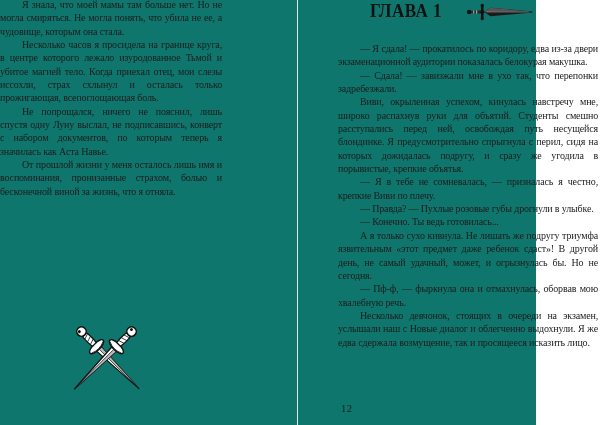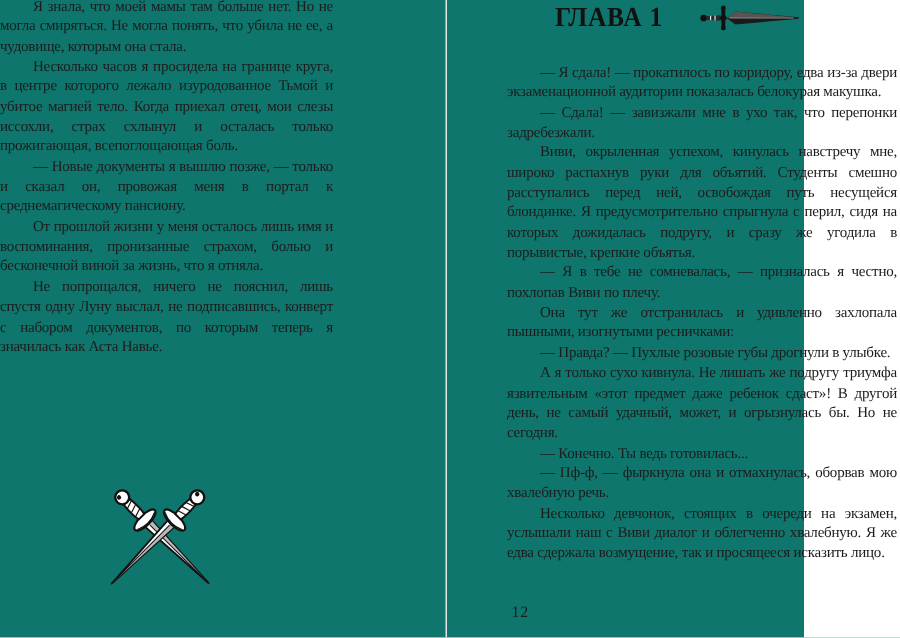--- a/index.html
+++ b/index.html
@@ -85,23 +85,22 @@
 </style>
 </head>
 <body>
 
 <div class="spread">
 
   <div class="page page-left">
     <div class="text-col left-col">
         <p class="para">Я знала, что моей мамы там больше нет. Но не могла смиряться. Не могла понять, что убила не ее, а чудовище, которым она стала.</p>
         <p class="para">Несколько часов я просидела на границе круга, в центре которого лежало изуродованное Тьмой и убитое магией тело. Когда приехал отец, мои слезы иссохли, страх схлынул и осталась только прожигающая, всепоглощающая боль.</p>
-        <p class="para">— Новые документы я вышлю позже, — только и сказал он, провожая меня в портал к среднемагическому пансиону.</p>
+        <p class="para">Не попрощался, ничего не пояснил, лишь спустя одну Луну выслал, не подписавшись, конверт с набором документов, по которым теперь я значилась как Аста Навье.</p>
         <p class="para">От прошлой жизни у меня осталось лишь имя и воспоминания, пронизанные страхом, болью и бесконечной виной за жизнь, что я отняла.</p>
-        <p class="para">Не попрощался, ничего не пояснил, лишь спустя одну Луну выслал, не подписавшись, конверт с набором документов, по которым теперь я значилась как Аста Навье.</p>
       </div>
 
     <svg class="illustration" viewBox="0 0 100 100" xmlns="http://www.w3.org/2000/svg">
       <defs>
         <g id="dagger">
 
           <polygon points="46.8,35.8 53.2,35.8 50.3,94" fill="#ffffff" stroke="#111111" stroke-width="1.3" stroke-linejoin="round"></polygon>
           <polygon points="50,37 53,36.2 50.3,91" fill="#b9b9b9"></polygon>
           <line x1="50" y1="37.5" x2="50.2" y2="89" stroke="#111111" stroke-width="0.7"></line>
 
@@ -144,25 +143,24 @@
         <polygon points="19,9 25,4.6 68.5,8.4 68.5,9.6 25,13.4" fill="#1a1a1a"></polygon>
         <polygon points="19,9 25,4.6 67,8.6" fill="#555555"></polygon>
         <line x1="21" y1="9" x2="65" y2="9" stroke="#999999" stroke-width="0.6"></line>
       </svg>
     </div>
 
     <div class="text-col right-col">
         <p class="para">— Я сдала! — прокатилось по коридору, едва из-за двери экзаменационной аудитории показалась белокурая макушка.</p>
         <p class="para">— Сдала! — завизжали мне в ухо так, что перепонки задребезжали.</p>
         <p class="para">Виви, окрыленная успехом, кинулась навстречу мне, широко распахнув руки для объятий. Студенты смешно расступались перед ней, освобождая путь несущейся блондинке. Я предусмотрительно спрыгнула с перил, сидя на которых дожидалась подругу, и сразу же угодила в порывистые, крепкие объятья.</p>
-        <p class="para">— Я в тебе не сомневалась, — призналась я честно, похлопав Виви по плечу.</p>
-        <p class="para">Она тут же отстранилась и удивленно захлопала пышными, изогнутыми ресничками:</p>
+        <p class="para">— Я в тебе не сомневалась, — призналась я честно, крепкие Виви по плечу.</p>
         <p class="para">— Правда? — Пухлые розовые губы дрогнули в улыбке.</p>
+        <p class="para">— Конечно. Ты ведь готовилась...</p>
         <p class="para">А я только сухо кивнула. Не лишать же подругу триумфа язвительным «этот предмет даже ребенок сдаст»! В другой день, не самый удачный, может, и огрызнулась бы. Но не сегодня.</p>
-        <p class="para">— Конечно. Ты ведь готовилась...</p>
         <p class="para">— Пф-ф, — фыркнула она и отмахнулась, оборвав мою хвалебную речь.</p>
-        <p class="para">Несколько девчонок, стоящих в очереди на экзамен, услышали наш с Виви диалог и облегченно хвалебную. Я же едва сдержала возмущение, так и просящееся исказить лицо.</p>
+        <p class="para">Несколько девчонок, стоящих в очереди на экзамен, услышали наш с Новые диалог и облегченно выдохнули. Я же едва сдержала возмущение, так и просящееся исказить лицо.</p>
       </div>
 
     <div class="folio">12</div>
   </div>
 
 </div>
 
 </body></html>

